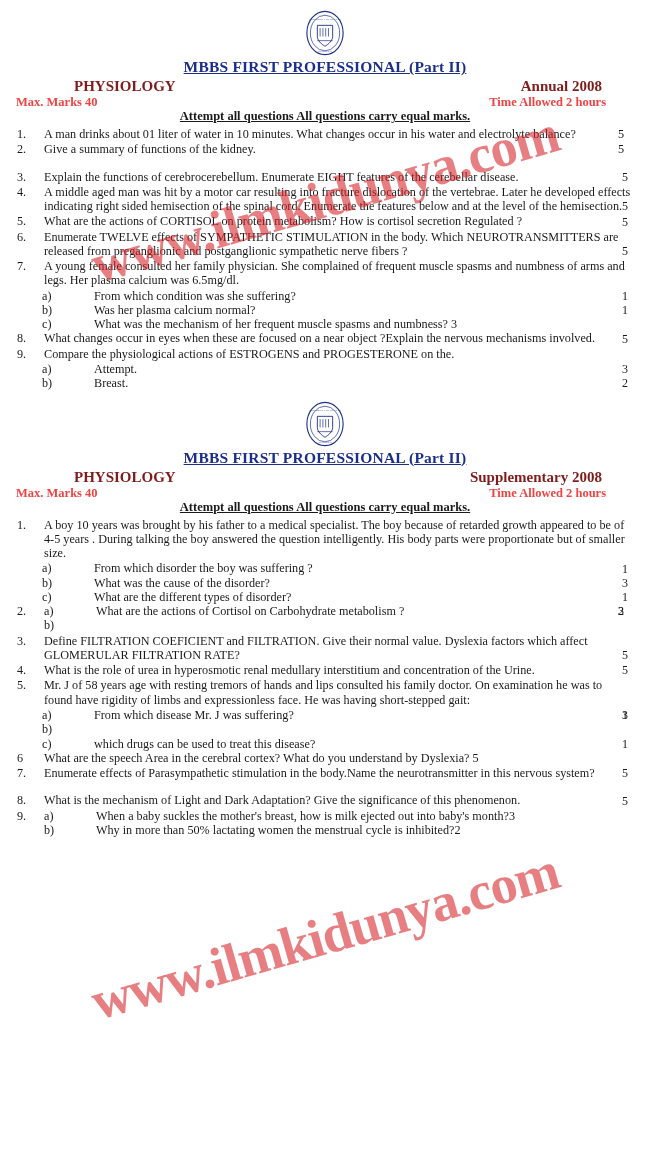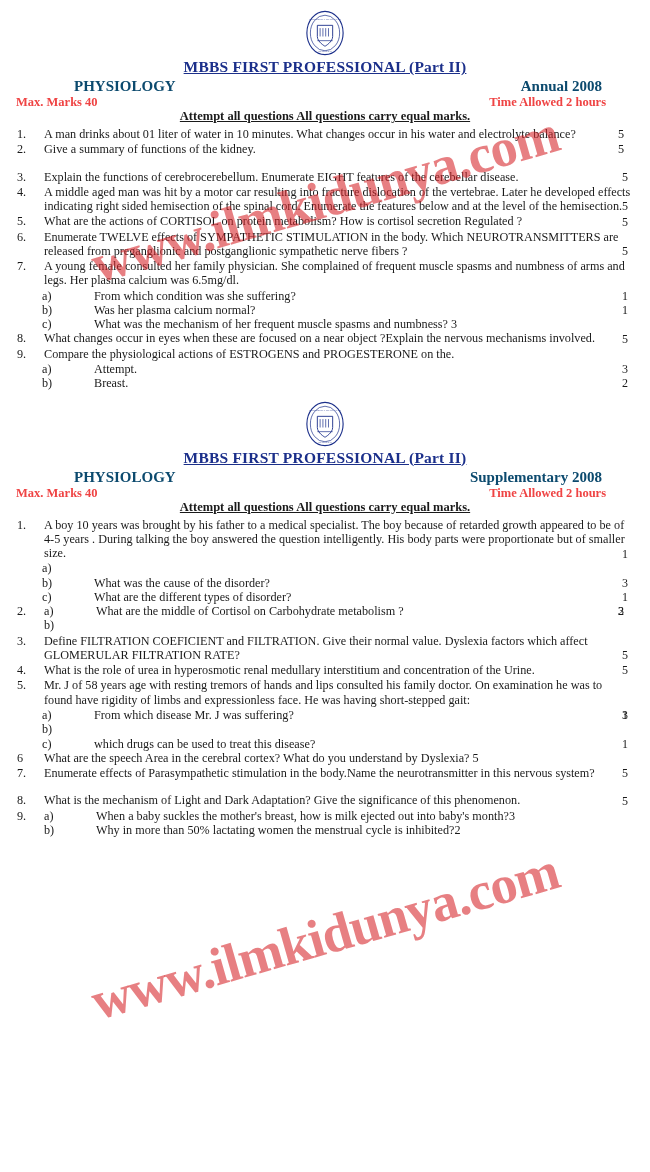--- a/index.html
+++ b/index.html
@@ -64,21 +64,21 @@
     font-weight: bold;
     font-size: 15.5px;
     text-decoration: underline;
     margin-top: 2px;
     letter-spacing: .2px;
   }
   .subject-row {
     display: flex;
     justify-content: space-between;
     align-items: baseline;
-    color: #0c4a6e;
+    color: #7f1d1d;
     font-weight: bold;
     font-size: 15px;
     padding: 2px 34px 0 60px;
   }
   .marks-row {
     display: flex;
     justify-content: space-between;
     align-items: baseline;
     font-weight: bold;
     font-size: 12.5px;
@@ -327,20 +327,21 @@
 
         <div class="q">
           <div class="qnum">1.</div>
           <div class="qbody">
             <span class="qtext">A boy 10 years was brought by his father to a medical specialist. The boy because of retarded growth appeared to be of 4-5 years . During talking the boy answered the question intelligently. His body parts were proportionate but of smaller size.</span>
           </div>
         </div>
         <div class="sub">
           <div class="sublabel">a)</div>
           <div class="subtext">
+            <span>From which disorder the boy was suffering ?</span>
             <span class="marks">1</span>
           </div>
         </div>
         <div class="sub">
           <div class="sublabel">b)</div>
           <div class="subtext">
             <span>What was the cause of the disorder?</span>
             <span class="marks">3</span>
           </div>
         </div>
@@ -351,21 +352,21 @@
             <span class="marks">1</span>
           </div>
         </div>
 
         <div class="q">
           <div class="qnum">2.</div>
           <div class="qbody">
             <div class="sub" style="margin-left:0">
               <div class="sublabel">a)</div>
               <div class="subtext">
-                <span>What are the middle of Cortisol on Carbohydrate metabolism ?</span>
+                <span>What are the actions of Cortisol on Carbohydrate metabolism ?</span>
                 <span class="marks">3</span>
               </div>
             </div>
             <div class="sub" style="margin-left:0">
               <div class="sublabel">b)</div>
               <div class="subtext">
                 <span class="marks">2</span>
               </div>
             </div>
           </div>

